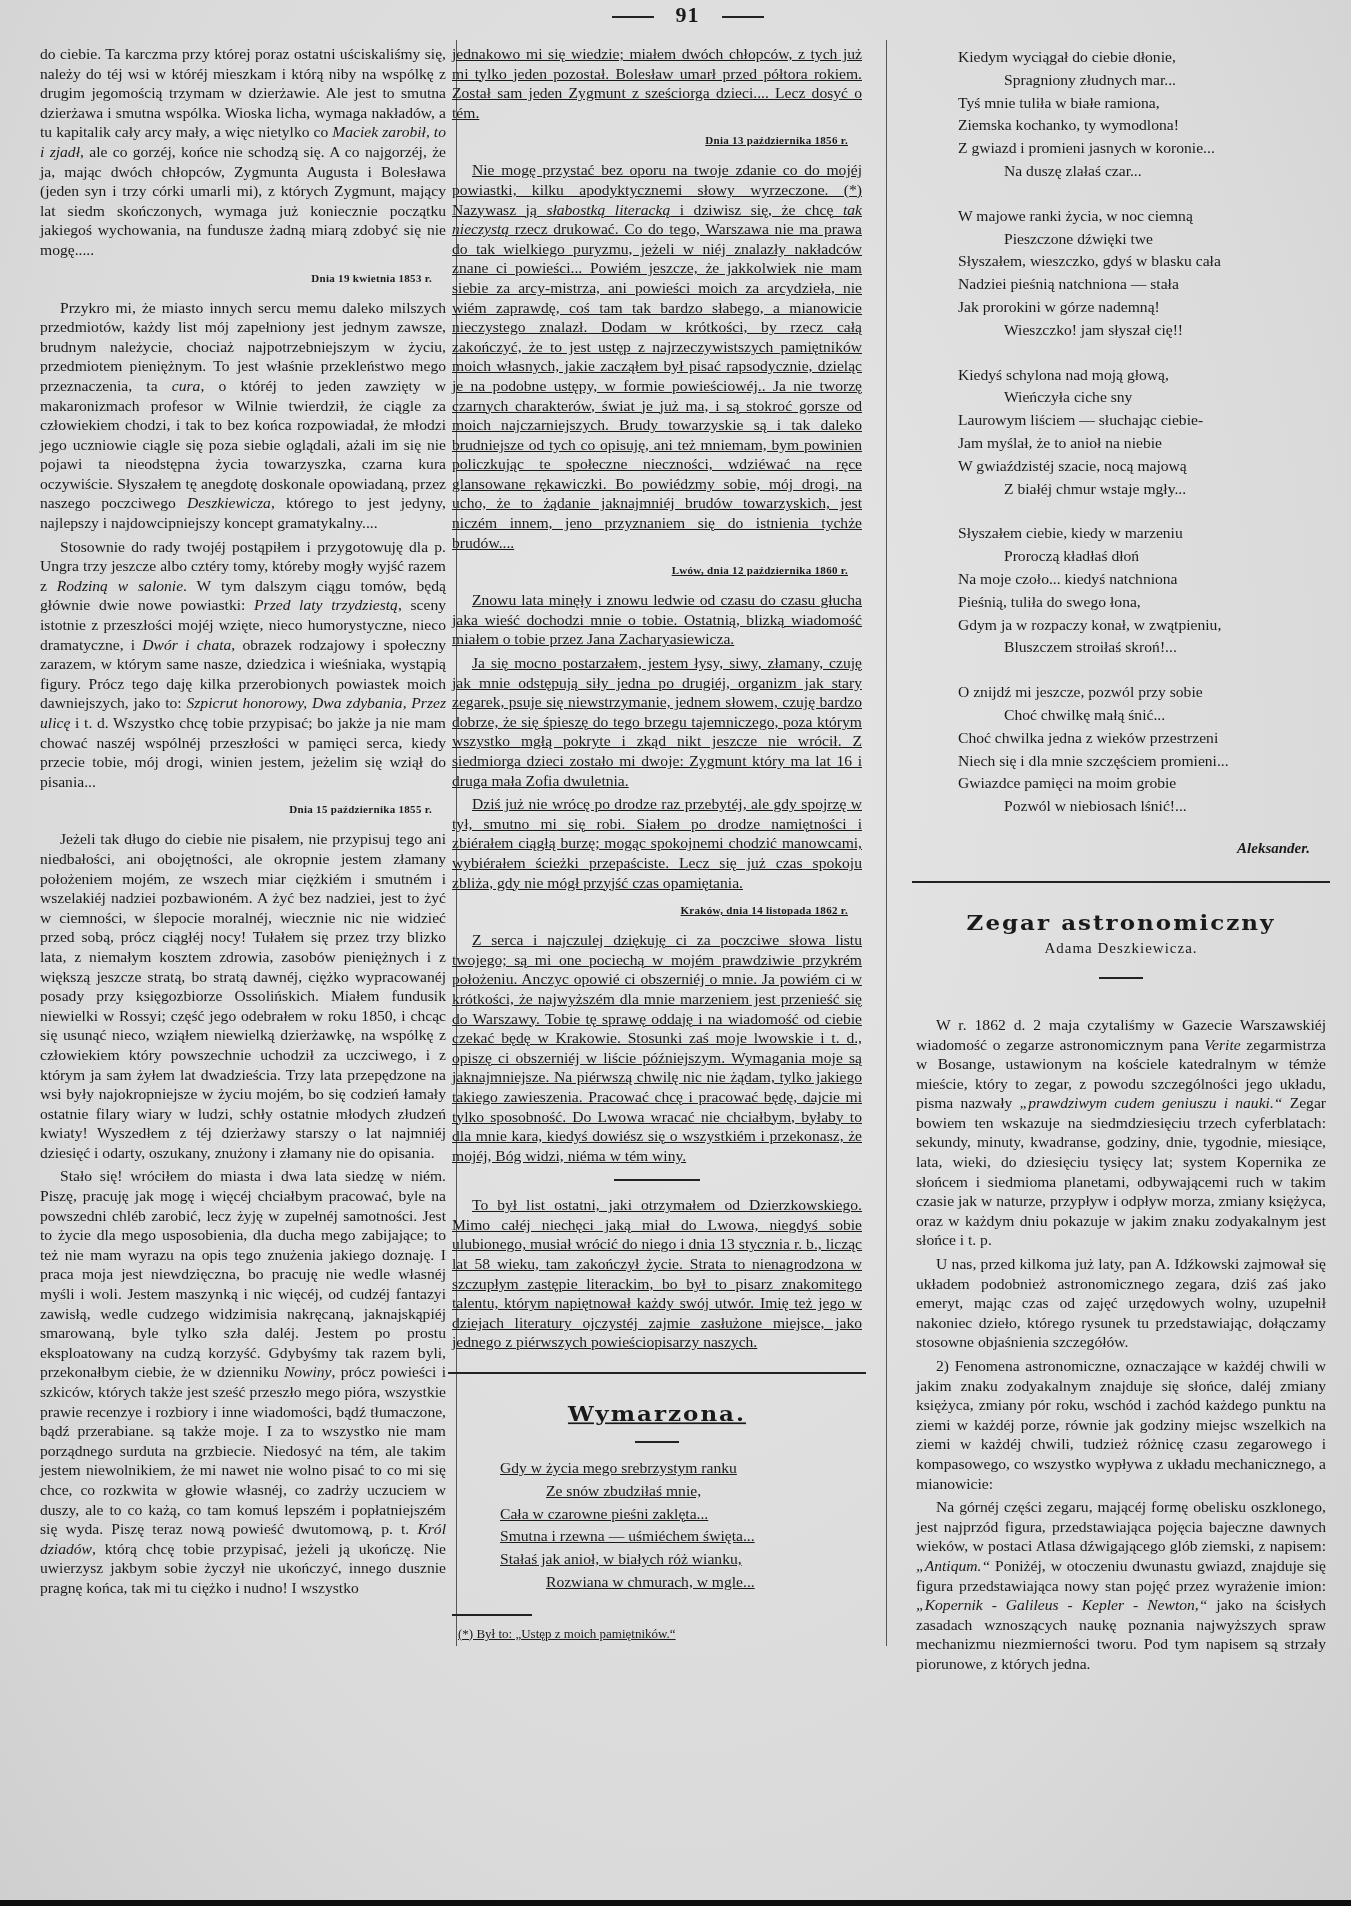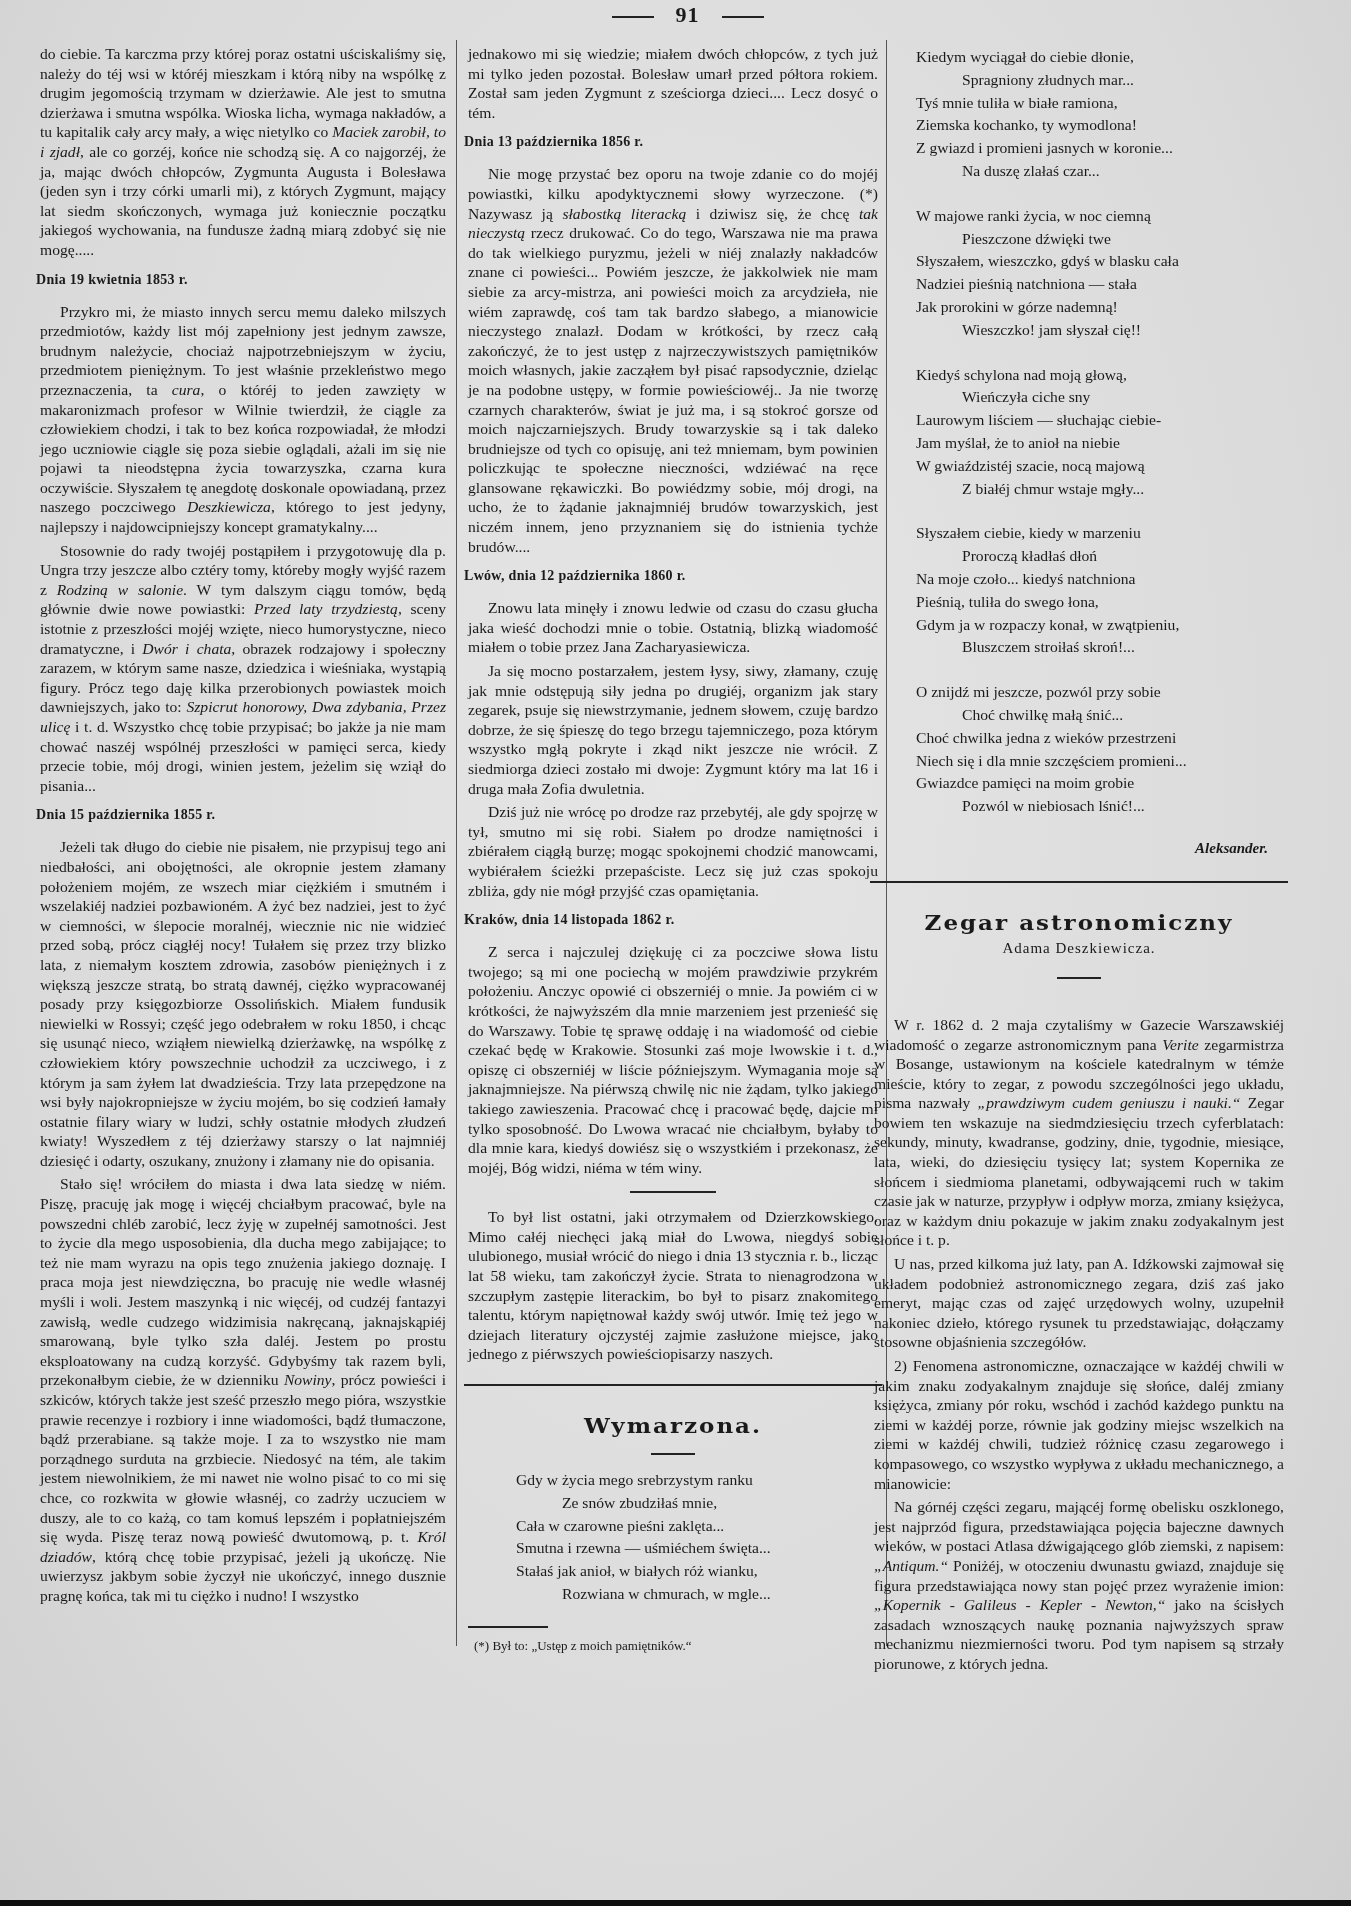--- a/index.html
+++ b/index.html
@@ -10,31 +10,31 @@
     font-family:"Liberation Serif", "DejaVu Serif", serif;
     color:#1a1a1a;
   }
   .page-number {
     position:absolute; top:2px; left:12px; width:100%; text-align:center;
     font-size:22px; font-weight:bold; letter-spacing:1px;
   }
   .page-number .dash { display:inline-block; width:42px; border-top:2px solid #222; vertical-align:middle; margin:0 22px; }
   .col { position:absolute; top:40px; }
   .col-left { left:36px; width:414px; }
-  .col-mid { left:464px; width:418px; }
-  .col-right { left:870px; width:418px; }
+  .col-mid { left:448px; width:418px;text-decoration:underline; }
+  .col-right { left:912px; width:418px; }
   .rule-v { position:absolute; top:40px; bottom:46px; width:1px; background:#555; }
   .rule-v.r1 { left:456px; top:40px; height:1606px; }
   .rule-v.r2 { left:886px; top:40px; height:1606px; }
   p.prose {
     margin:4px; font-size:15.6px; line-height:19.6px; text-align:justify;
     text-indent:20px; hyphens:auto;
   }
   p.prose.noindent { text-indent:0; }
-  .dateline { font-size:14px; font-weight:bold; margin:12px 18px 14px 0; letter-spacing:0.3px; }
+  .dateline { text-align:right; font-size:11px; font-weight:bold; margin:12px 18px 14px 0; letter-spacing:0.3px; }
   .poem-line { font-size:15.6px; line-height:22.8px; white-space:nowrap; }
   .poem-line.ind { padding-left:46px; }
   .stanza { margin-bottom:22px; }
   .sig { text-align:right; font-style:italic; font-weight:bold; font-size:15px; margin:4px 20px 0 0; }
   .hrule { border-top:2px solid #222; margin:20px 0; }
   .short-rule { width:44px; border-top:2px solid #222; margin:14px auto; }
   .short-rule.wide { width:86px; }
   .title-heavy { text-align:center; font-family:"DejaVu Serif", serif; font-weight:bold; font-size:23px; letter-spacing:2px; transform:scaleY(0.85); margin:26px 0 4px; }
   .byline { text-align:center; font-size:15px; letter-spacing:1px; }
   .footnote-rule { width:80px; border-top:2px solid #222; margin:20px 0 10px 4px; }

